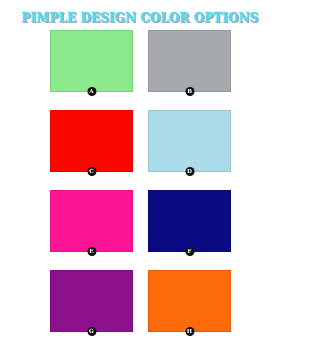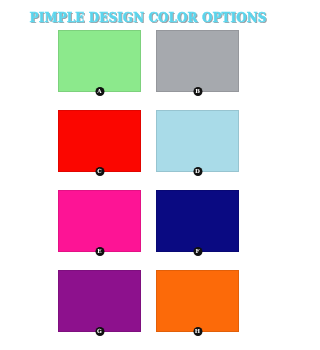--- a/index.html
+++ b/index.html
@@ -12,21 +12,20 @@
     background: #ffffff;
     font-family: "Liberation Sans", sans-serif;
     overflow: hidden;
   }
   .page {
     position: relative;
     width: 280px;
     height: 350px;
     background: #ffffff;
     box-sizing: border-box;
-    margin-left: 8px;
   }
   .title {
     position: absolute;
     top: 11px;
     left: 0;
     width: 280px;
     text-align: center;
     font-family: "DejaVu Serif", serif;
     font-weight: bold;
     font-size: 12.2px;

